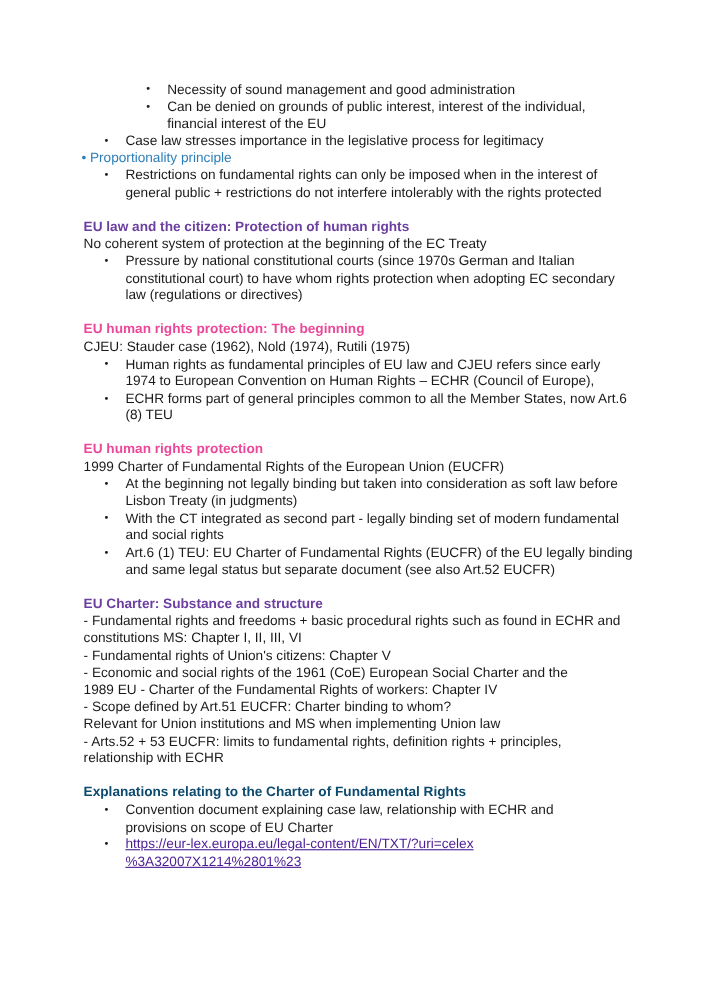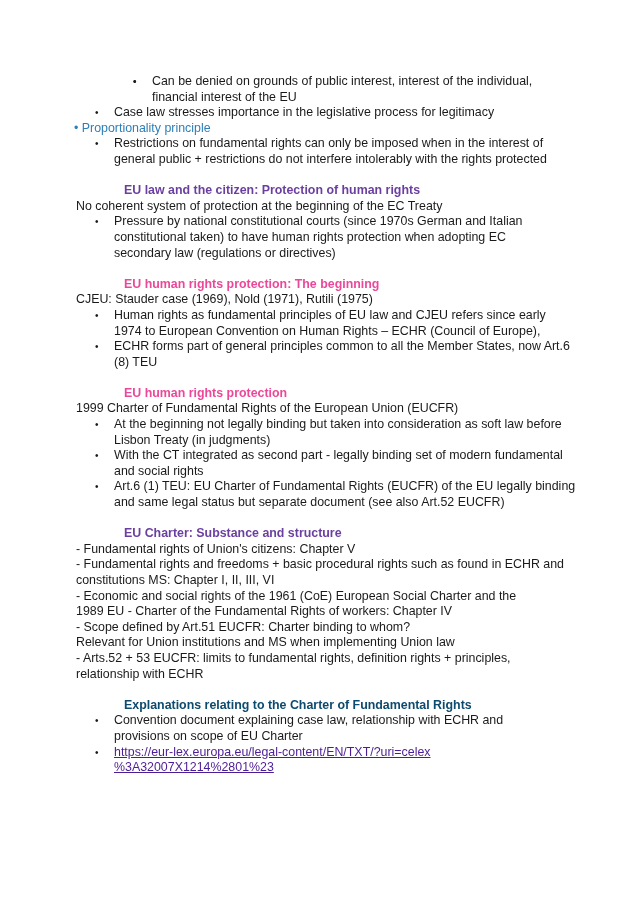--- a/index.html
+++ b/index.html
@@ -10,36 +10,37 @@
   }
   .page { position: absolute; left: 76px; top: 74px; width: 500px; }
   .line { white-space: nowrap; }
   .b1, .b2 { position: relative; }
   .b1 { padding-left: 38px; }
   .b2 { padding-left: 76px; }
   .b1 .dot { position: absolute; left: 19px; top: 0; }
   .b2 .dot { position: absolute; left: 57px; top: 0; }
   .dot { font-size: 10px; }
   .txt { display: block; }
-  .heading { font-weight: bold; margin-left: 48px; }
+  .heading { font-weight: bold; }
   .h-purple { color: #6b3fa0; }
   .h-lilac { color: #ec4899; }
   .h-black { color: #0c4a6e; }
   .blue { color: #2e7fb8; }
   .gap { height: 15.6px; }
   a.link { color: #4c1d95; text-decoration: underline; }
   .prop-dot { color: #2e7fb8; }
 </style>
 </head>
 <body>
 
 <div class="page">
 
   <div class="b2">
     <span class="dot">•</span>
+    <span class="txt">Necessity of sound management and good administration</span>
   </div>
   <div class="b2" style="width:420px;">
     <span class="dot">•</span>
     <span class="txt">Can be denied on grounds of public interest, interest of the individual, financial interest of the EU</span>
   </div>
   <div class="b1">
     <span class="dot">•</span>
     <span class="txt">Case law stresses importance in the legislative process for legitimacy</span>
   </div>
 
@@ -51,27 +52,27 @@
     <span class="dot">•</span>
     <span class="txt">Restrictions on fundamental rights can only be imposed when in the interest of general public + restrictions do not interfere intolerably with the rights protected</span>
   </div>
 
   <div class="gap"></div>
 
   <div class="heading h-purple">EU law and the citizen: Protection of human rights</div>
   <div>No coherent system of protection at the beginning of the EC Treaty</div>
   <div class="b1" style="width:450px;">
     <span class="dot">•</span>
-    <span class="txt">Pressure by national constitutional courts (since 1970s German and Italian constitutional taken) to have human rights protection when adopting EC secondary law (regulations or directives)</span>
+    <span class="txt">Pressure by national constitutional courts (since 1970s German and Italian constitutional court) to have whom rights protection when adopting EC secondary law (regulations or directives)</span>
   </div>
 
   <div class="gap"></div>
 
   <div class="heading h-lilac">EU human rights protection: The beginning</div>
-  <div>CJEU: Stauder case (1969), Nold (1971), Rutili (1975)</div>
+  <div>CJEU: Stauder case (1962), Nold (1974), Rutili (1975)</div>
   <div class="b1" style="width:450px;">
     <span class="dot">•</span>
     <span class="txt">Human rights as fundamental principles of EU law and CJEU refers since early 1974 to European Convention on Human Rights – ECHR (Council of Europe),</span>
   </div>
   <div class="b1" style="width:465px;">
     <span class="dot">•</span>
     <span class="txt">ECHR forms part of general principles common to all the Member States, now Art.6 (8) TEU</span>
   </div>
 
   <div class="gap"></div>
@@ -87,22 +88,22 @@
     <span class="txt">With the CT integrated as second part - legally binding set of modern fundamental and social rights</span>
   </div>
   <div class="b1" style="width:468px;">
     <span class="dot">•</span>
     <span class="txt"> Art.6 (1) TEU: EU Charter of Fundamental Rights (EUCFR) of the EU legally binding and same legal status but separate document (see also Art.52 EUCFR)</span>
   </div>
 
   <div class="gap"></div>
 
   <div class="heading h-purple">EU Charter: Substance and structure</div>
+  <div style="width:495px;">- Fundamental rights and freedoms + basic procedural rights such as found in ECHR and constitutions MS: Chapter I, II, III, VI</div>
   <div>- Fundamental rights of Union's citizens: Chapter V</div>
-  <div style="width:495px;">- Fundamental rights and freedoms + basic procedural rights such as found in ECHR and constitutions MS: Chapter I, II, III, VI</div>
   <div style="width:470px;">- Economic and social rights of the 1961 (CoE) European Social Charter and the 1989 EU - Charter of the Fundamental Rights of workers: Chapter IV</div>
   <div>- Scope defined by Art.51 EUCFR: Charter binding to whom?</div>
   <div>Relevant for Union institutions and MS when implementing Union law</div>
   <div style="width:460px;">- Arts.52 + 53 EUCFR: limits to fundamental rights, definition rights + principles, relationship with ECHR</div>
 
   <div class="gap"></div>
 
   <div class="heading h-black">Explanations relating to the Charter of Fundamental Rights</div>
   <div class="b1" style="width:445px;">
     <span class="dot">•</span>

